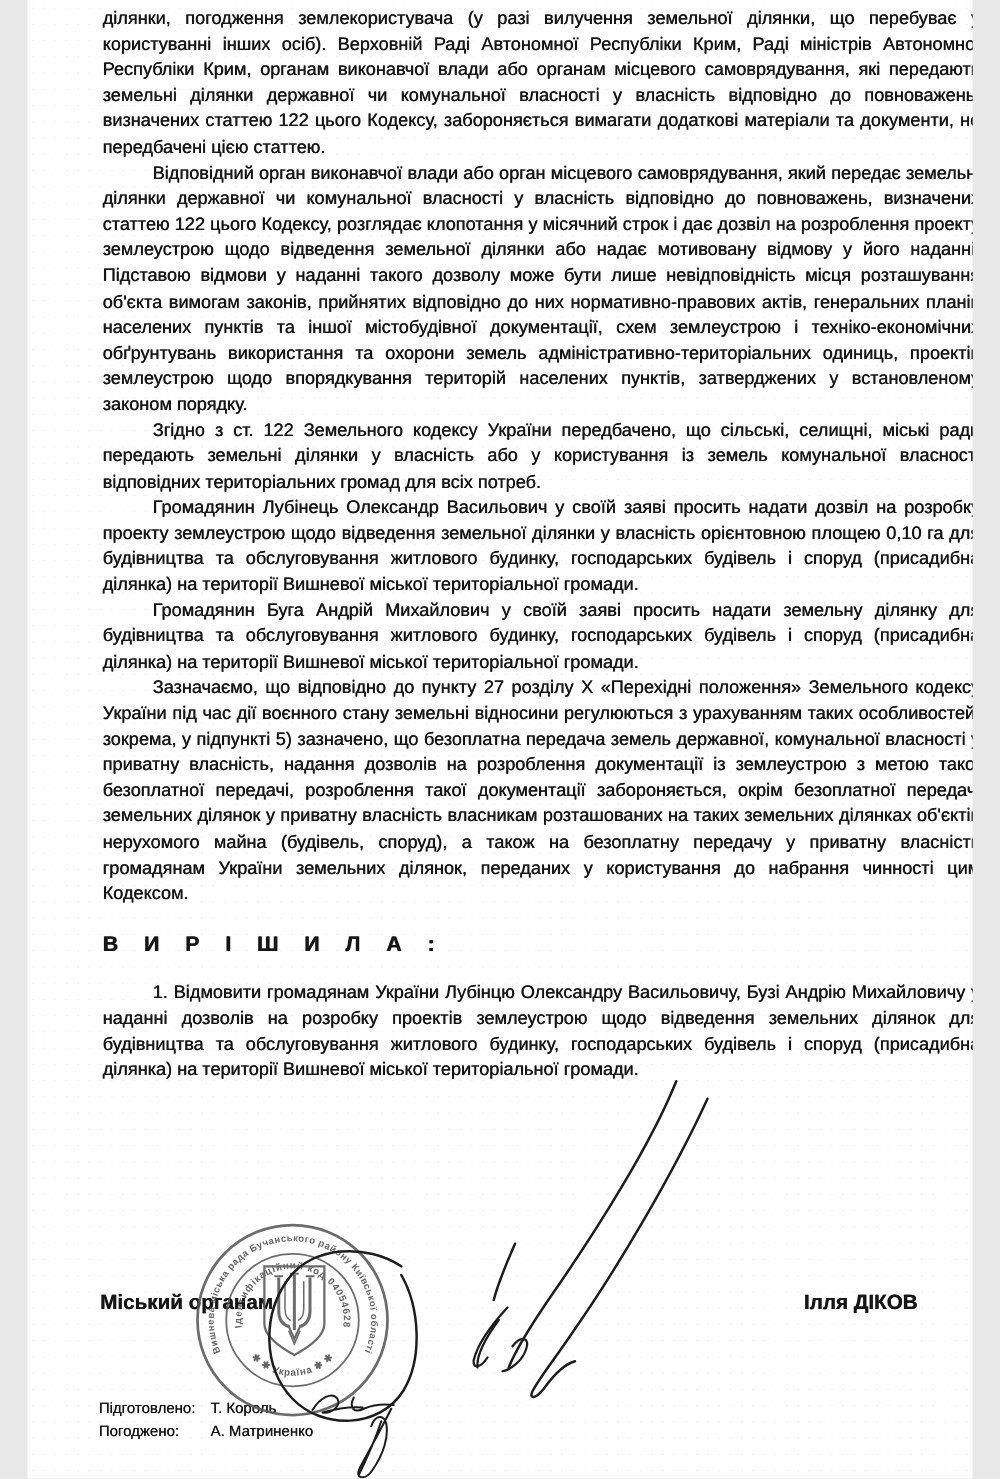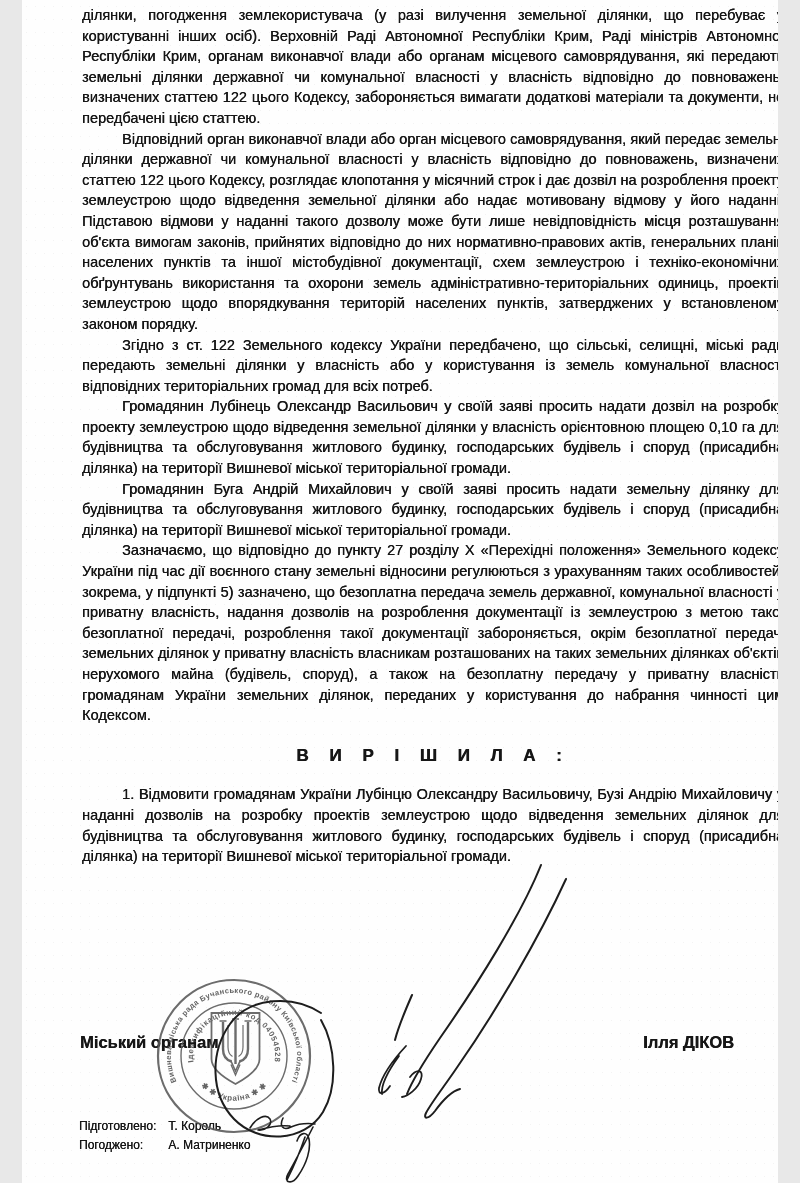--- a/index.html
+++ b/index.html
@@ -19,21 +19,20 @@
     left:60px;top:5px;width:702px;
     font-size:14.5px;
     line-height:20.6px;
     text-align:justify;
     text-shadow:0.35px 0 0 currentColor;
   }
   .para{margin:0;text-indent:40px;}
   .para.first{text-indent:0;}
   .resolution-heading{
     margin:20px 0 18px 0;
-    text-align:center;
     font-size:17px;
     font-weight:bold;
     letter-spacing:8px;
     text-indent:0;
     text-shadow:0.5px 0 0 currentColor;
   }
   .sign-row{
     position:absolute;left:58px;right:44px;top:1033px;
     display:flex;justify-content:space-between;
     font-size:16.5px;font-weight:bold;

